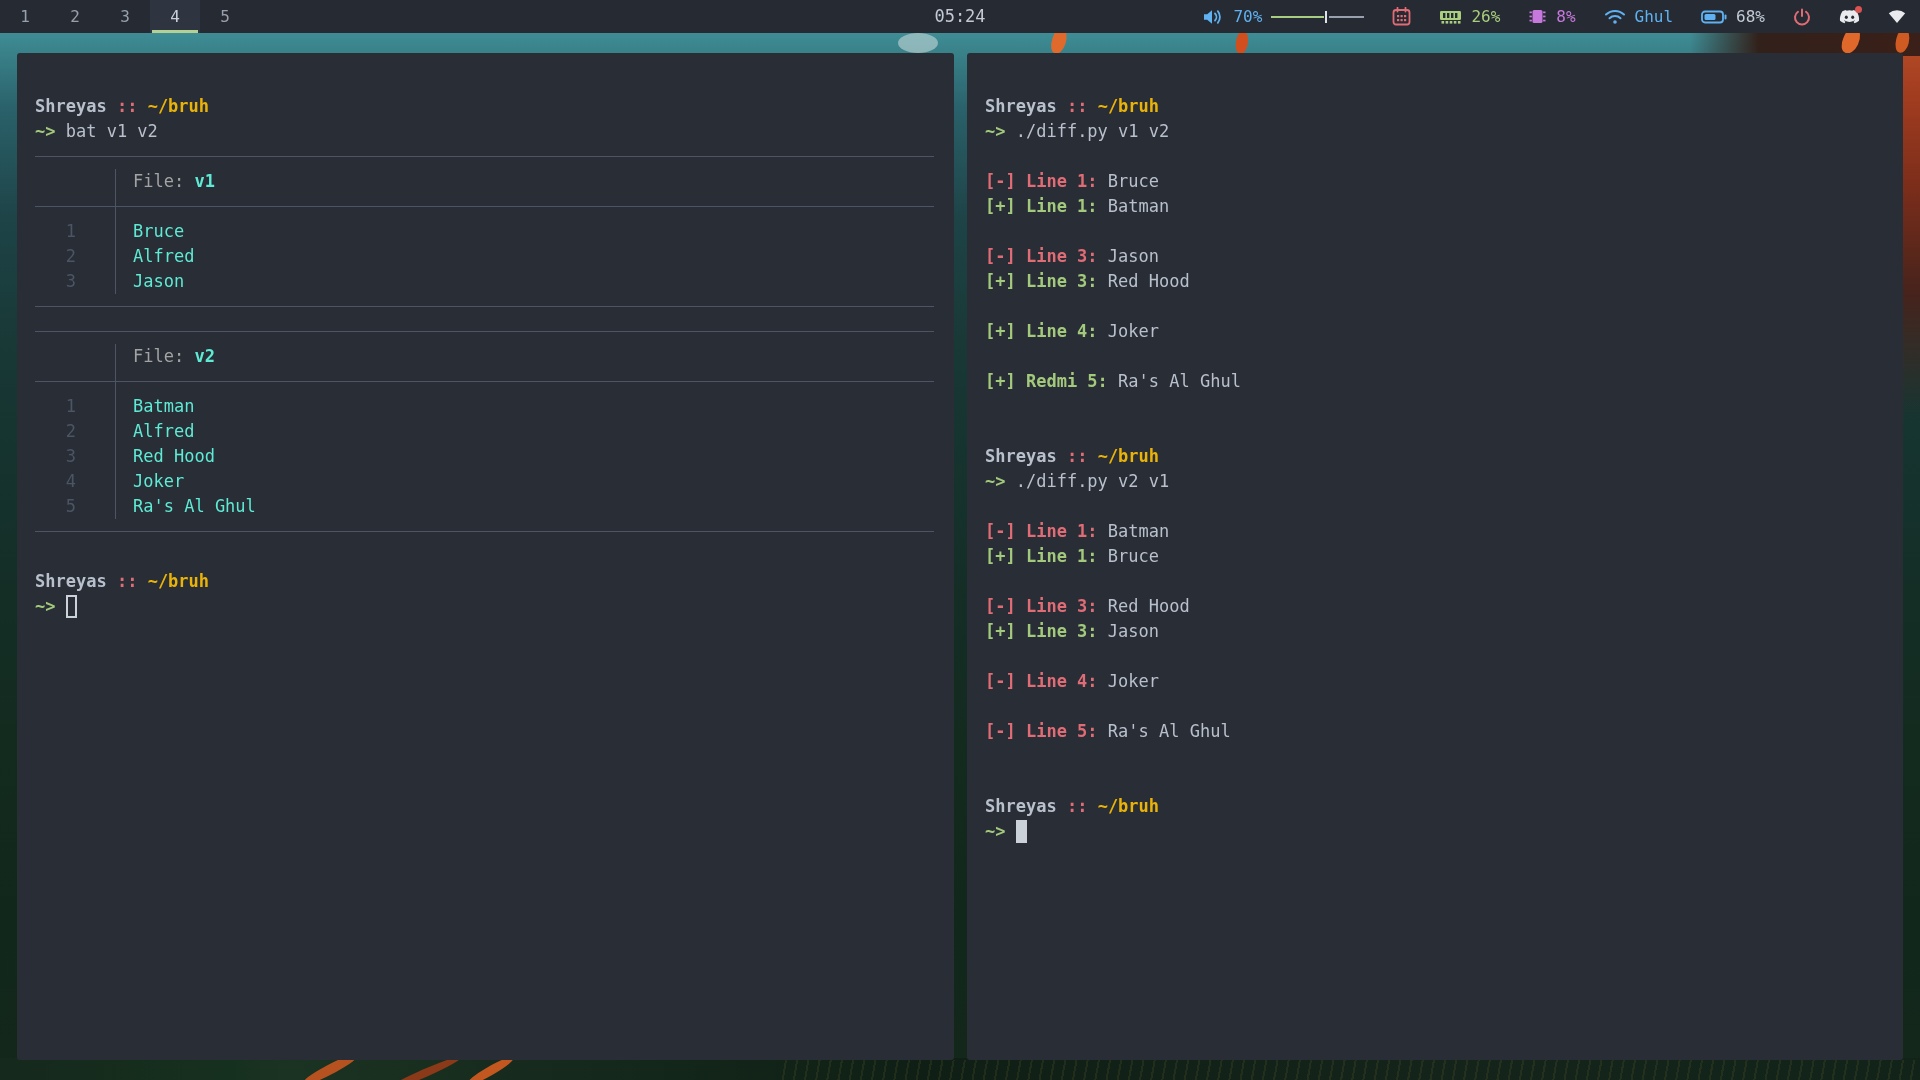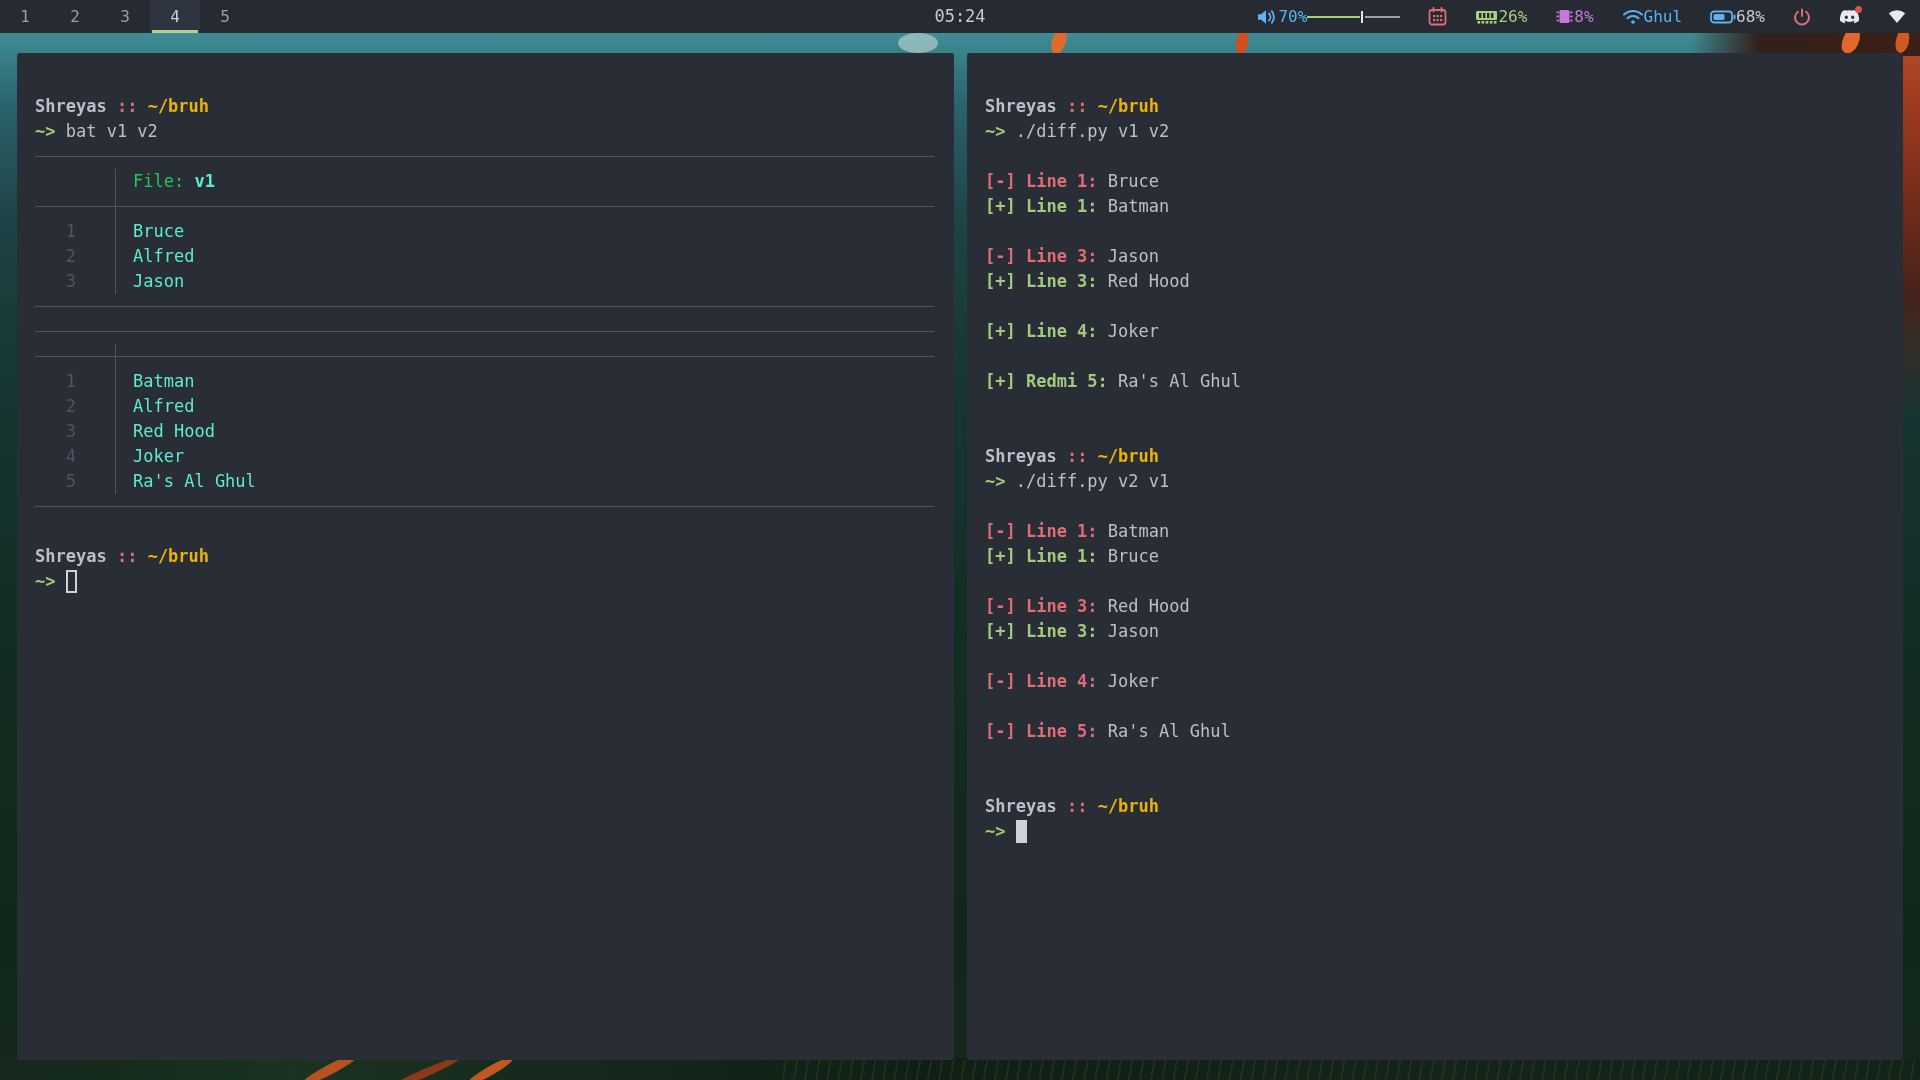--- a/index.html
+++ b/index.html
@@ -18,39 +18,39 @@
     background:repeating-linear-gradient(100deg,transparent 0 5px,rgba(95,95,45,.35) 5px 7px,transparent 7px 11px);}
   #wp-splotch{left:898px;top:33px;width:40px;height:20px;border-radius:50%;background:rgba(222,232,230,.5);}
   
   #topbar{position:absolute;left:0;top:0;width:1920px;height:33px;background:#262b33;display:flex;align-items:stretch;font-size:16px;color:#98a0ac;z-index:5;}
   #workspaces{display:flex;}
   .ws{width:50px;text-align:center;line-height:33px;position:relative;cursor:default;}
   .ws.active{background:#2e3440;color:#c9cfd9;}
   .ws .ul{position:absolute;left:2px;right:2px;bottom:0;height:3px;background:#b5d094;}
   #clock{position:absolute;left:50%;transform:translateX(-50%);line-height:33px;color:#c3cad5;font-size:17px;}
   #bar-right{position:absolute;right:14px;top:0;height:33px;display:flex;align-items:center;gap:28px;}
-  .mod{display:flex;align-items:center;line-height:33px;}
+  .mod{display:flex;align-items:center;gap:9px;line-height:33px;}
   .blue{color:#5fb1f1}.greenb{color:#a9ce7d}.purple{color:#c678dd}.fgb{color:#c3cad5}
   #vol-slider{width:93px;height:12px;position:relative;}
   #vol-slider .track-on{position:absolute;left:0;top:5px;height:2px;width:53px;background:#a6cd82;}
   #vol-slider .handle{position:absolute;left:54px;top:0;width:2px;height:12px;background:#dfe3e8;}
   #vol-slider .track-off{position:absolute;left:58px;top:5px;height:2px;width:35px;background:#99a1af;}
   .trayicon{position:relative;display:flex;align-items:center;}
   .notif{position:absolute;right:-2px;top:-3px;width:7px;height:7px;border-radius:50%;background:#d9534f;}
   
   .term{position:absolute;top:53px;height:1007px;background:#282d36;border-radius:3px;
         padding:41px 20px 16px 18px;box-sizing:border-box;
         font-size:17px;line-height:25px;color:#b9c0cb;overflow:hidden;z-index:2;}
   #term-left{left:17px;width:937px;}
   #term-right{left:967px;width:936px;}
   .tline{height:25px;display:flex;align-items:stretch;position:relative;}
   .seg{white-space:pre;}
   .bold{font-weight:bold;}
   .c-fg{color:#b9c0cb}.c-red{color:#e06c75}.c-green{color:#a3c97c}.c-blue{color:#eab308}
-  .c-white{color:#5eead4}.c-gray{color:#22c55e}
+  .c-white{color:#5eead4}.c-gray{color:#a3a3a3}
   .rule .rline{position:absolute;left:0;right:0;top:12px;height:1px;background:#4d5565;}
   .gut{flex:0 0 81px;width:81px;border-right:1px solid #4d5565;color:#4c5564;text-align:right;padding-right:39px;box-sizing:border-box;}
   .bcontent{padding-left:17px;color:#dde1e7;white-space:pre;}
   .cursor{align-self:center;width:11px;height:23px;margin-left:0;}
   .cursor.block{background:#ccd2da;}
   .cursor.outline{border:2px solid #ccd2da;box-sizing:border-box;background:transparent;}
 </style>
 </head>
 <body>
 
@@ -202,20 +202,24 @@
     <div class="tline">
       <div class="gut">3</div>
       <div class="bcontent"><span class="seg c-white">Jason</span></div>
     </div>
     <div class="tline rule">
       <div class="rline"></div>
     </div>
     <div class="tline rule">
       <div class="rline"></div>
     </div>
+    <div class="tline">
+      <div class="gut"></div>
+      <div class="bcontent"><span class="seg c-gray">File: </span><span class="seg c-white bold">v2</span></div>
+    </div>
     <div class="tline rule">
       <div class="gut"></div>
       <div class="rline"></div>
     </div>
     <div class="tline">
       <div class="gut">1</div>
       <div class="bcontent"><span class="seg c-white">Batman</span></div>
     </div>
     <div class="tline">
       <div class="gut">2</div>

